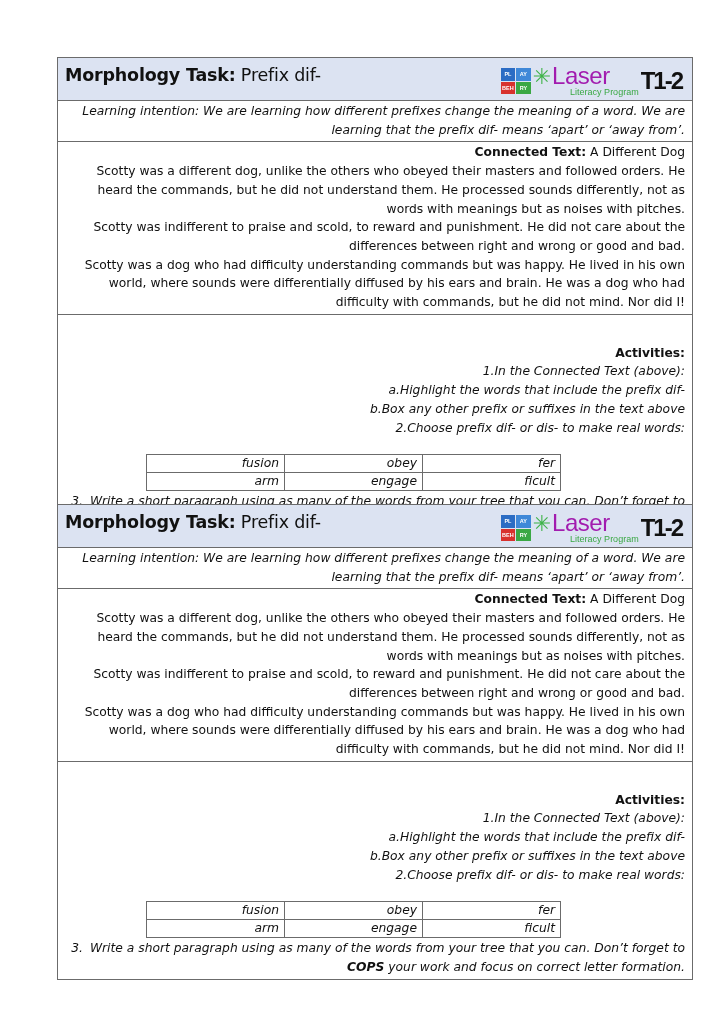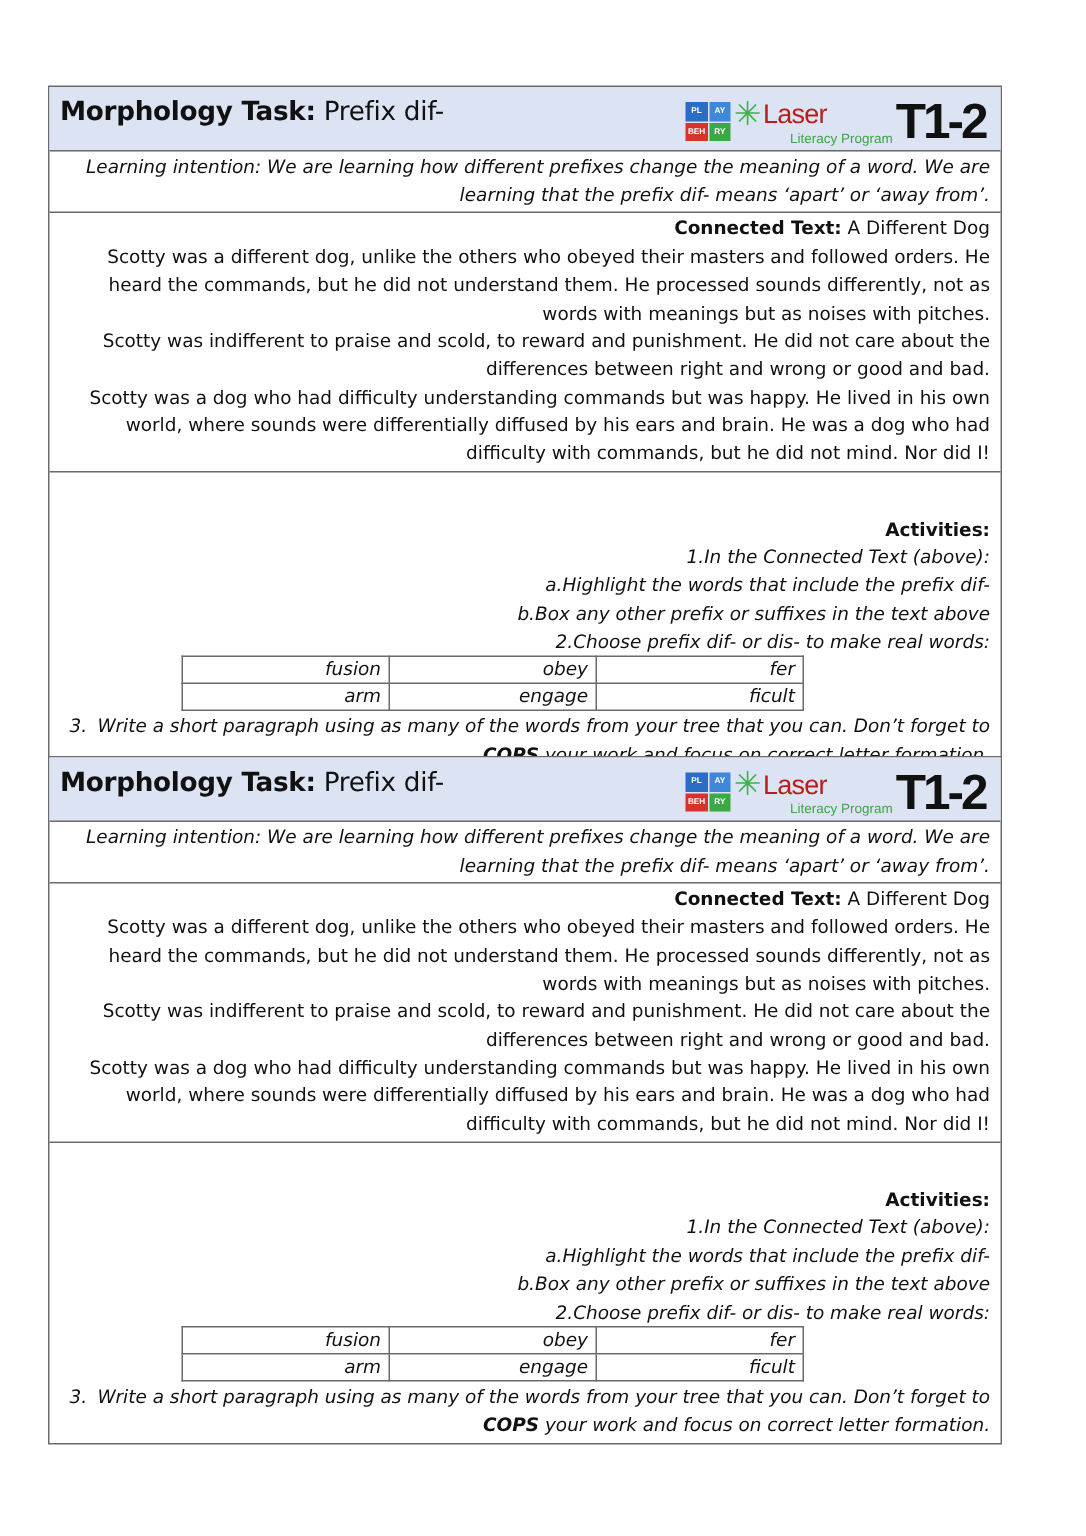--- a/index.html
+++ b/index.html
@@ -1,40 +1,40 @@
 <!DOCTYPE html>
 <html><head>
 <meta charset="utf-8">
 <style>
   html, body { margin: 0; padding: 0; background: #ffffff; }
   body { width: 724px; height: 1024px; position: relative; overflow: hidden;
          font-family: "DejaVu Sans", sans-serif; color: #111; }
-  .card { position: absolute; left: 32px; width: 636px; border: 1px solid #6b6b6b; background: #fff; box-sizing: border-box; }
+  .card { position: absolute; left: 57px; width: 636px; border: 1px solid #6b6b6b; background: #fff; box-sizing: border-box; }
   .card-header { height: 43px; background: #dce3f2; border-bottom: 1px solid #6b6b6b; position: relative; box-sizing: border-box; }
   .title { position: absolute; left: 7px; top: 7px; font-size: 17.5px; letter-spacing: -0.2px; }
   .title b { font-weight: bold; }
   .logo { position: absolute; right: 10px; top: 5px; height: 34px; display: flex; align-items: flex-end; }
   .puzzle { width: 30px; height: 26px; display: grid; grid-template-columns: 1fr 1fr; grid-template-rows: 1fr 1fr; gap: 1px; margin-right: 2px; margin-bottom: 3px; }
   .pz { font-size: 5.5px; color: #fff; font-weight: bold; display:flex; align-items:center; justify-content:center; font-family: "Liberation Sans", sans-serif; }
   .pz1 { background: #2b6cc4; } .pz2 { background: #3f88d8; } .pz3 { background: #d8322e; } .pz4 { background: #3aa844; }
   .burst { color: #3fb34a; font-size: 22px; line-height: 22px; margin-right: 1px; margin-bottom: 9px; font-family: "DejaVu Sans", sans-serif; }
   .laser-wrap { display: flex; flex-direction: column; align-items: flex-start; margin-right: 2px; }
-  .laser { font-family: "Liberation Sans", sans-serif; font-size: 18px; line-height: 22px; color: #b91c1c; letter-spacing: -0.5px; }
+  .laser { font-family: "Liberation Sans", sans-serif; font-size: 24px; line-height: 22px; color: #a21caf; letter-spacing: -0.5px; }
   .lit { font-family: "Liberation Sans", sans-serif; font-size: 9px; color: #3aa844; line-height: 10px; margin-left: 18px; }
-  .t12 { font-family: "Liberation Sans", sans-serif; font-weight: bold; font-size: 33px; line-height: 32px; color: #111; letter-spacing: -2px; }
+  .t12 { font-family: "Liberation Sans", sans-serif; font-weight: bold; font-size: 24px; line-height: 32px; color: #111; letter-spacing: -2px; }
   .section { border-bottom: 1px solid #6b6b6b; padding: 1px 7px 2px 7px; font-size: 12.3px; line-height: 18.7px; text-align: right; }
   .section:last-child { border-bottom: none; }
   .intention { font-style: italic; }
   .head-label { font-weight: bold; margin-top: 28px; }
   .it { font-style: italic; }
   .num { display: inline-block; width: 18px; font-style: italic; }
   .lvl1 { padding-left: 0; }
   .lvl2 { padding-left: 71px; }
   .subnum { display: inline-block; width: 18px; font-style: italic; }
-  table.words { border-collapse: collapse; margin-left: 81px; margin-top: 0px; margin-bottom: 1px; }
+  table.words { border-collapse: collapse; margin-left: 81px; margin-top: 17px; margin-bottom: 1px; }
   table.words td { border: 1px solid #6b6b6b; width: 138px; height: 18px; padding: 0 5px; font-style: italic; font-size: 12.3px; line-height: 17px; box-sizing: border-box; }
   .cops { font-weight: bold; }
 </style>
 </head>
 <body>
 
 <div class="card" style="top:57px;">
   <div class="card-header">
     <div class="title">
       <b>Morphology Task:</b>

